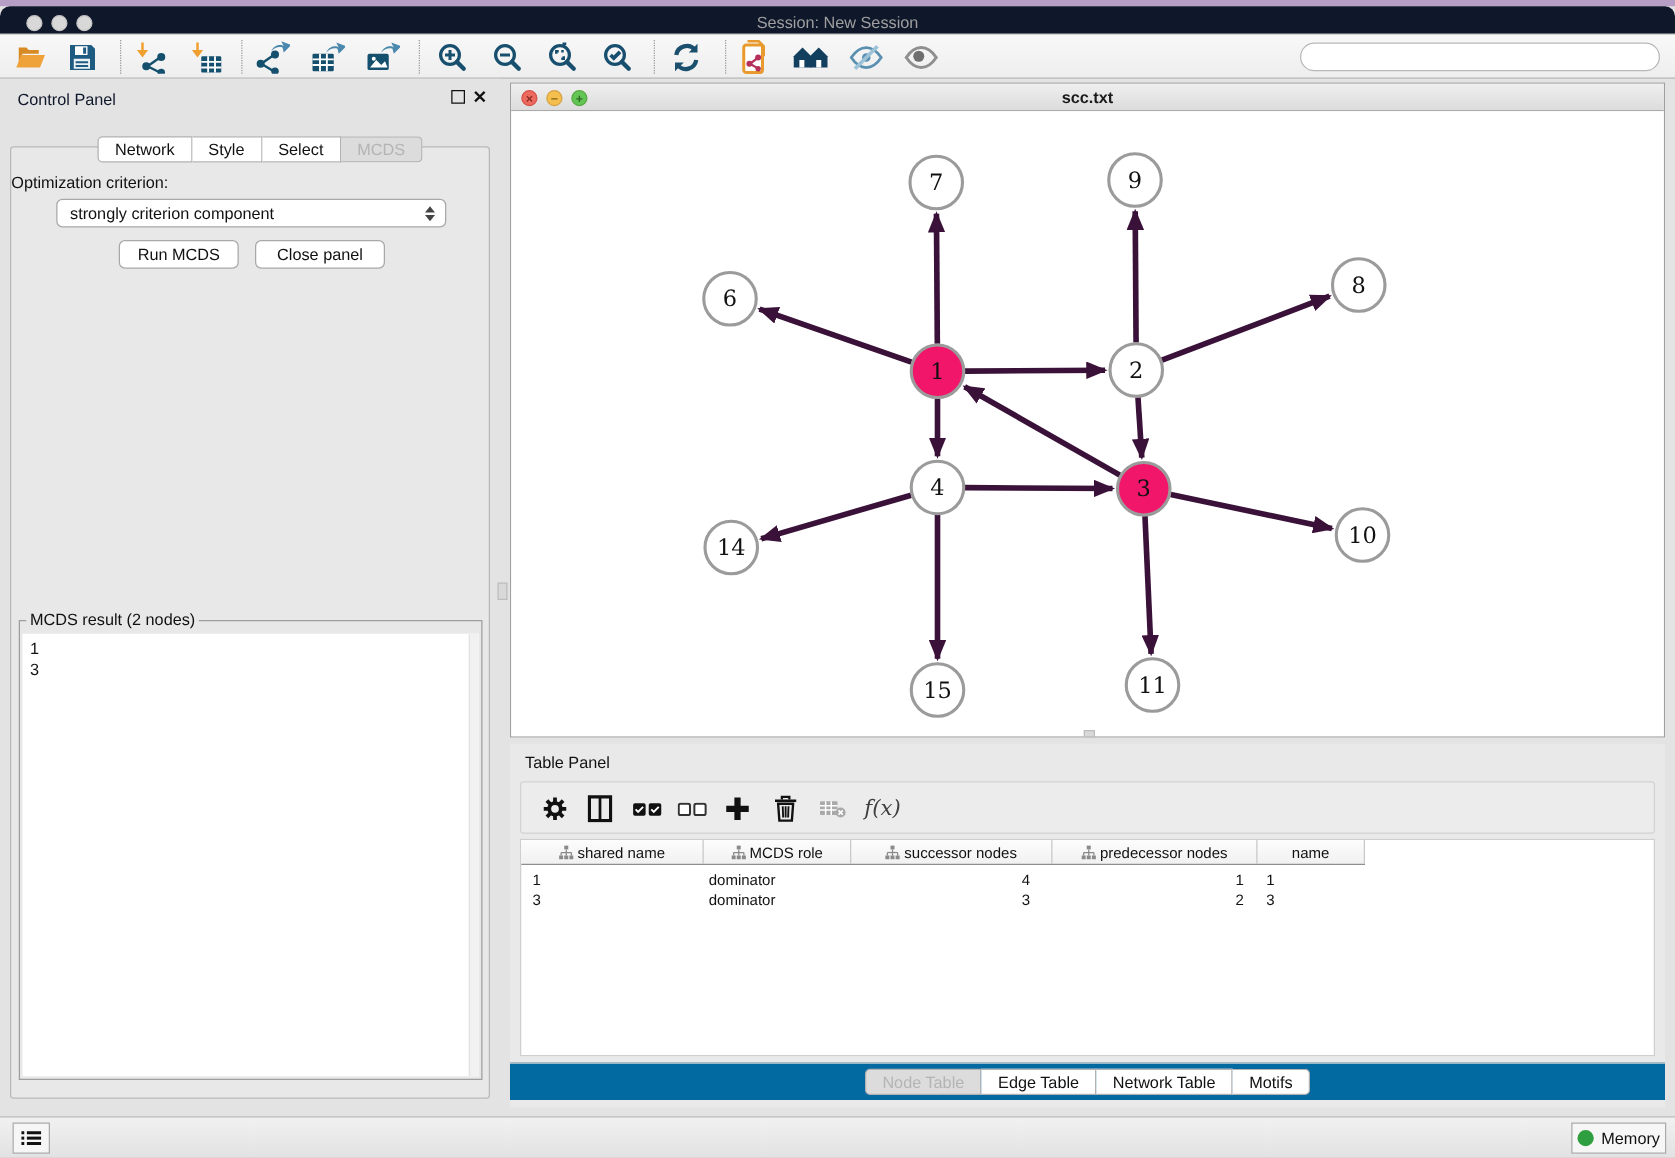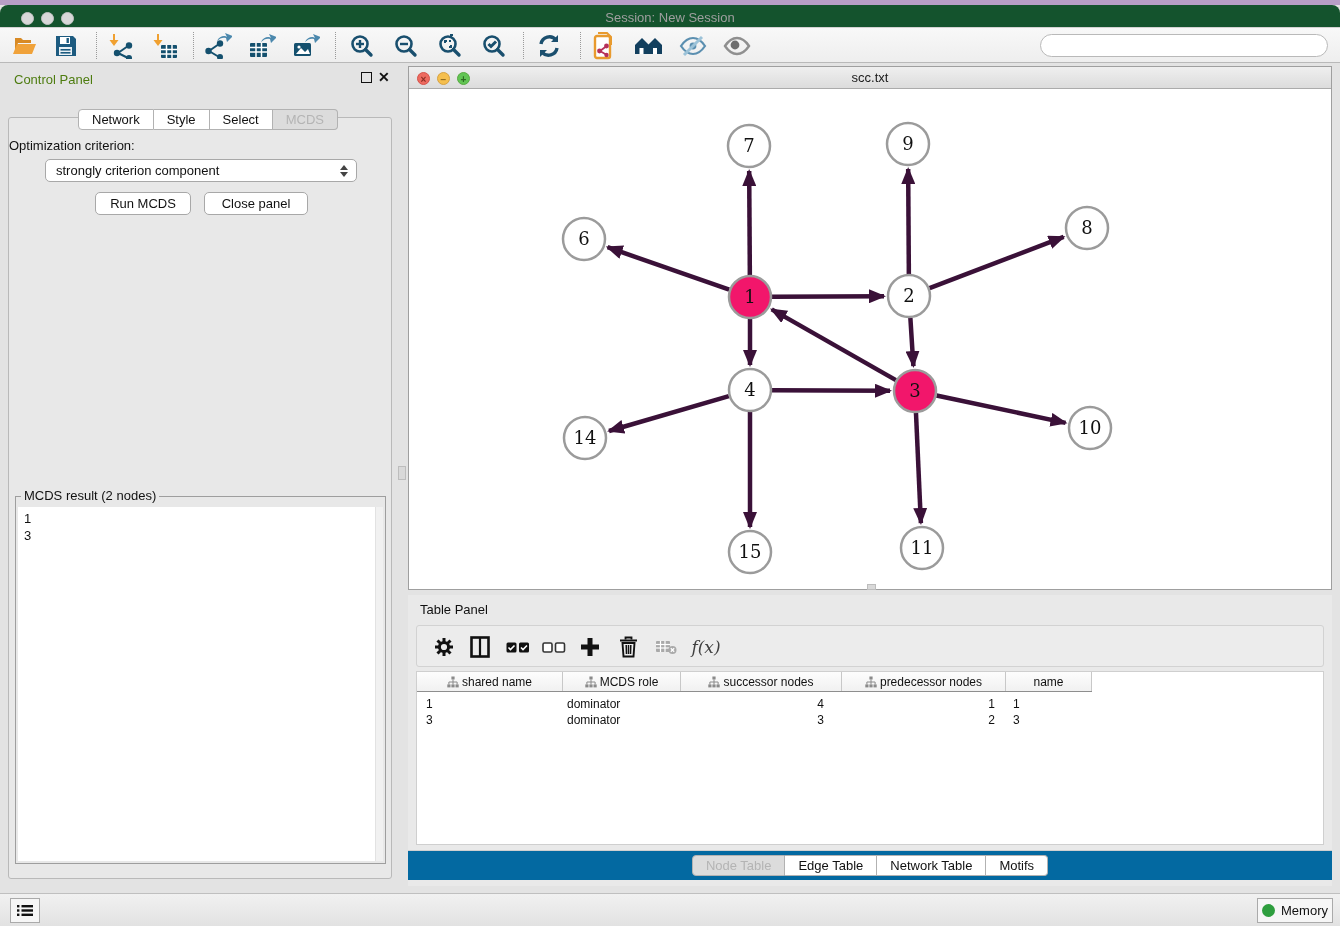--- a/index.html
+++ b/index.html
@@ -1,33 +1,33 @@
 <!DOCTYPE html>
 <html><head>
 <meta charset="utf-8">
 <style>
   * { margin:0; padding:0; box-sizing:border-box; }
   html,body { width:1340px; height:926px; background:#b79ec6; font-family:"Liberation Sans",sans-serif; }
   .window { position:absolute; left:0; top:0; width:1340px; height:926px; background:#e3e3e3; }
 
   
   .purple-strip { position:absolute; left:0; top:0; width:1340px; height:5px; background:#b79ec6; }
-  .titlebar { position:absolute; left:0; top:5px; width:1340px; height:22px; background:#14532d; border-radius:8px 8px 0 0; }
+  .titlebar { position:absolute; left:0; top:5px; width:1340px; height:22px; background:#0f172a; border-radius:8px 8px 0 0; }
   .tl-dot { position:absolute; top:7px; width:13px; height:13px; border-radius:50%; background:#d8d8d8; border:1px solid #c3c3c3; }
   .title-text { position:absolute; left:0; right:0; top:5px; text-align:center; font-size:13px; color:#9f9f9f; }
   .toolbar { position:absolute; left:0; top:27px; width:1340px; height:36px; background:linear-gradient(#f8f8f8,#eeeeee); border-top:1px solid #d2d2d2; border-bottom:1px solid #b9b9b9; }
   .tbtn { position:absolute; top:3px; width:38px; height:30px; display:flex; align-items:center; justify-content:center; }
   .tsep { position:absolute; top:4px; width:0; height:27px; border-left:1px dotted #9a9a9a; }
   .searchbox { position:absolute; right:12px; top:6px; width:288px; height:23px; background:#fff; border:1px solid #b9b9b9; border-radius:12px; padding-left:26px; font-size:13px; color:#333; outline:none; }
   .search-mag { position:absolute; right:276px; top:10px; pointer-events:none; }
 
   
   .cpanel { position:absolute; left:0; top:63px; width:400px; height:830px; background:#e3e3e3; }
   .cp-header { position:absolute; left:0; top:0; width:100%; height:32px; }
-  .cp-title { position:absolute; left:14px; top:9px; font-size:13px; color:#4d7c0f;text-align:right; }
+  .cp-title { position:absolute; left:14px; top:9px; font-size:13px; color:#0f172a;text-align:right; }
   .winbtn-float { position:absolute; top:9px; width:11px; height:11px; border:1.5px solid #111; background:transparent; }
   .winbtn-close { position:absolute; top:6px; font-size:14px; font-weight:bold; color:#111; line-height:16px; }
   .cp-tabs { position:absolute; left:78px; top:97px; height:21px; display:flex; z-index:3;margin-top:12px; }
   .tabbtn { height:21px; padding:0 13px; font-size:13px; line-height:19px; background:#fff; border:1px solid #b2b2b2; border-left:none; color:#111; white-space:nowrap; }
   .tabbtn.first { border-left:1px solid #b2b2b2; border-radius:4px 0 0 4px; }
   .tabbtn.last { border-radius:0 4px 4px 0; }
   .tabbtn.active { background:#dcdcdc; color:#b4b4b4; }
   .cp-box { position:absolute; left:8px; top:117px; width:384px; height:762px; background:#e8e8e8; border:1px solid #b9b9b9; border-radius:3px; }
   .opt-label { position:absolute; left:0; width:100%; top:20px; font-size:13px; color:#111; }
   .dropdown { position:absolute; left:36px; top:41px; width:312px; height:23px; background:#fff; border:1px solid #a8a8a8; border-radius:5px; font-size:13px; line-height:21px; padding-left:10px; color:#111; }
@@ -38,21 +38,21 @@
   .cp-btn { position:absolute; top:74px; height:23px; background:#fff; border:1px solid #a8a8a8; border-radius:5px; font-size:13px; color:#111; text-align:center; line-height:21px; }
   .result-box { position:absolute; left:6px; top:378px; width:371px; height:368px; border:1px solid #9e9e9e; }
   .result-legend { position:absolute; left:5px; top:-9px; background:#e8e8e8; padding:0 3px; font-size:13px; color:#111; }
   .result-area { position:absolute; left:2px; top:10px; right:2px; bottom:2px; background:#fff; font-size:13px; color:#111; padding:3px 6px; line-height:17px; }
   .result-scroll { position:absolute; right:2px; top:10px; width:8px; bottom:2px; background:#f1f1f1; border-left:1px solid #e2e2e2; }
 
   
   .netwin { position:absolute; left:408px; top:66px; width:924px; height:524px; background:#fff; border:1px solid #9f9f9f; }
   .net-titlebar { position:absolute; left:0; top:0; width:100%; height:22px; background:linear-gradient(#efefef,#dcdcdc); border-bottom:1px solid #ababab; }
   .light { position:absolute; top:4.5px; width:13px; height:13px; border-radius:50%; font-size:10px; font-weight:bold; text-align:center; line-height:13px; }
-  .net-title { position:absolute; left:0; right:0; top:3px; text-align:center; font-size:13px; color:#1a1a1a; }
+  .net-title { position:absolute; left:0; right:0; top:3px; text-align:center; font-size:13px; color:#1a1a1a;font-weight:bold; }
   .net-canvas { position:absolute; left:0; top:22px; width:922px; height:500px; background:#fff; }
   .net-grip { position:absolute; left:458px; bottom:-1px; width:9px; height:6px; background:#d9d9d9; border:1px solid #bdbdbd; }
 
   
   .vsplit-grip { position:absolute; left:398px; top:466px; width:8px; height:14px; background:#d9d9d9; border:1px solid #bdbdbd; }
 
   
   .tpanel { position:absolute; left:408px; top:595px; width:924px; height:291px; background:#e9e9e9; }
   .tp-title { position:absolute; left:12px; top:7px; font-size:13px; color:#111; }
   .tp-toolbar { position:absolute; left:8px; top:30px; width:908px; height:42px; background:#ececec; border:1px solid #d2d2d2; border-radius:3px; }

